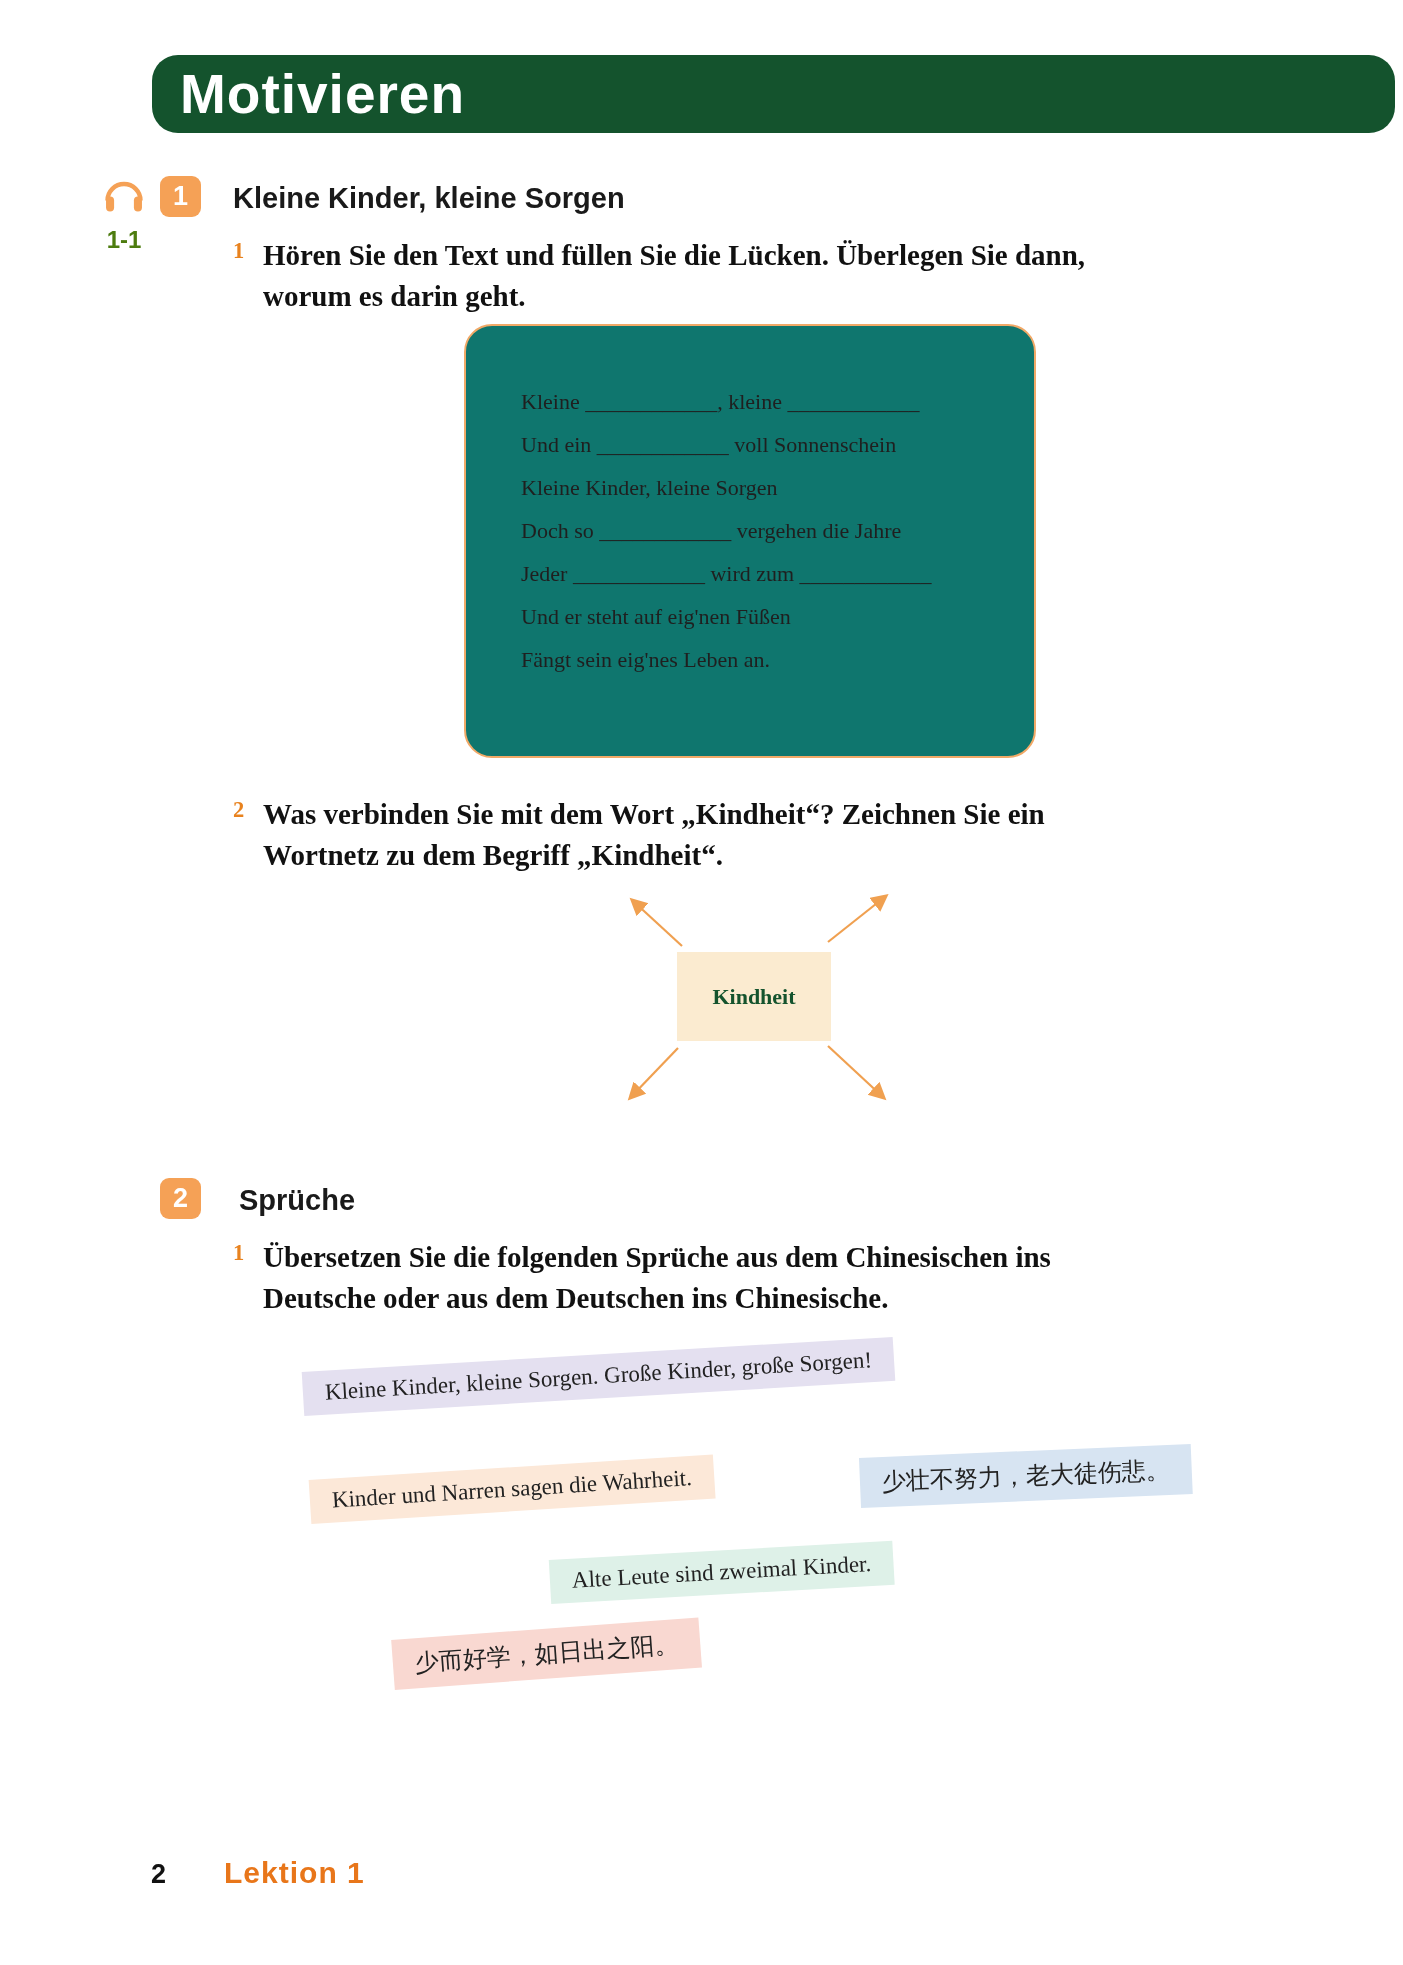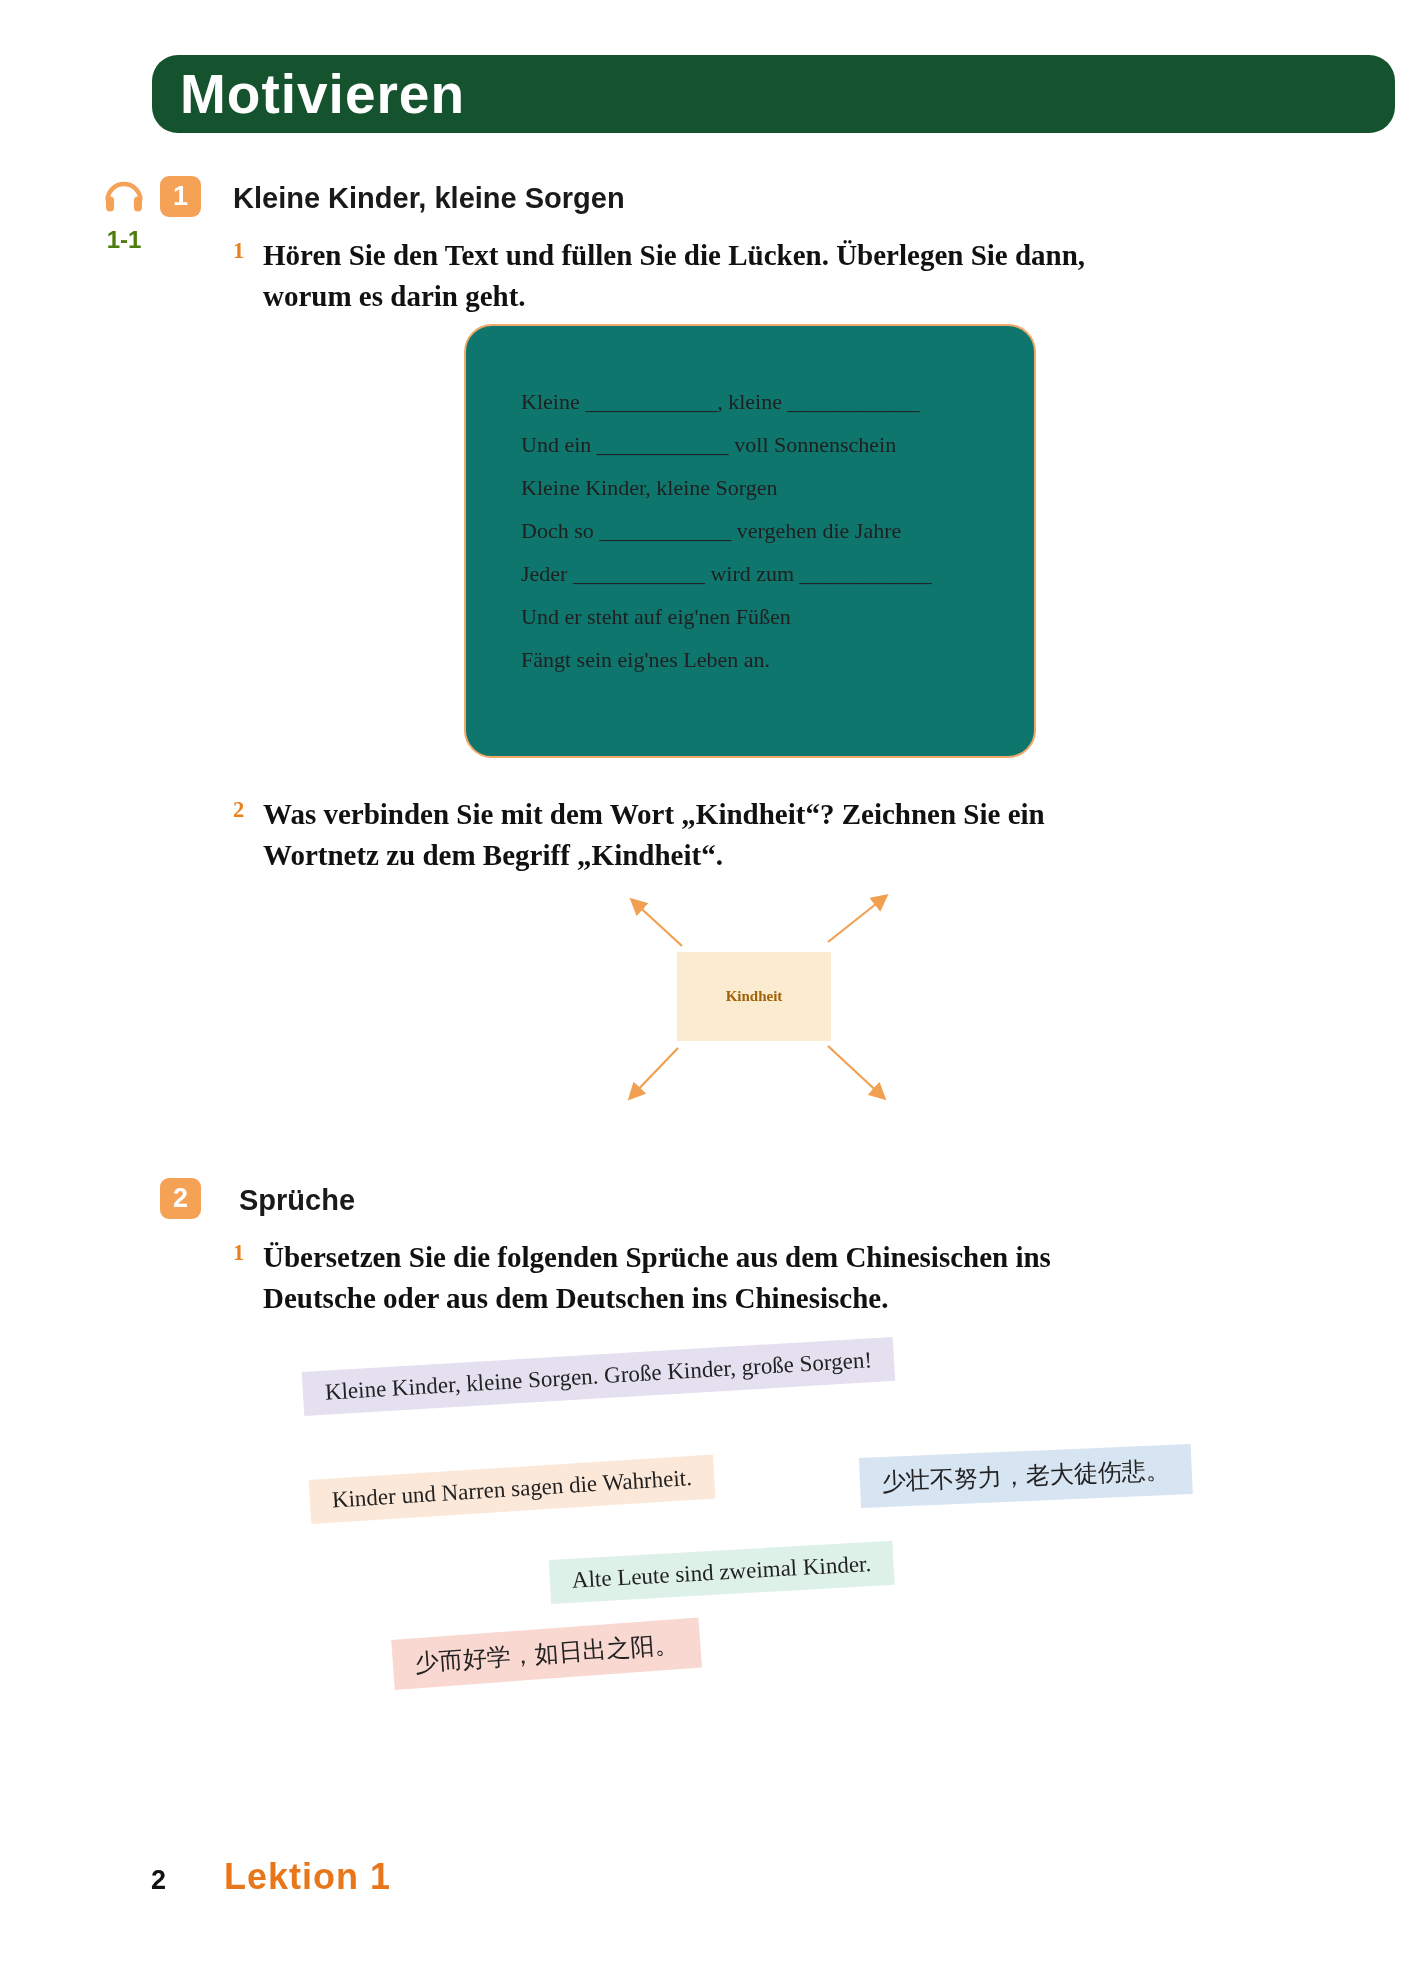--- a/index.html
+++ b/index.html
@@ -85,21 +85,21 @@
 
   
   .wordnet { position: absolute; left: 620px; top: 890px; width: 290px; height: 225px; }
   .wordnet svg { position: absolute; left: 0; top: 0; width: 290px; height: 225px; }
   .wordnet-box {
     position: absolute; left: 57px; top: 62px; width: 154px; height: 89px;
     display: flex; align-items: center; justify-content: center;
   }
   .wordnet-word {
     font-family: "Liberation Serif", serif;
-    font-weight: bold; font-size: 15px; color: #a16207;
+    font-weight: bold; font-size: 22px; color: #14532d;
   }
 
   
   .strip {
     position: absolute;
     font-family: "Liberation Serif", serif;
     font-size: 23px; color: #222;
     padding: 9px 22px; white-space: nowrap;
     transform-origin: left center;
   }
@@ -110,21 +110,21 @@
   #strip-5 { left: 393px; top: 1640px; transform: rotate(-4.2deg); font-size: 24px; }
 
   
   .footer { position: absolute; left: 151px; top: 1856px; display: flex; align-items: baseline; }
   .footer-page {
     font-family: "Liberation Sans", sans-serif;
     font-weight: bold; font-size: 27px; color: #111;
   }
   .footer-lesson {
     font-family: "Liberation Sans", sans-serif;
-    font-weight: bold; font-size: 36px; color: #E8761A;
+    font-weight: bold; font-size: 30px; color: #E8761A;
     margin-left: 58px; letter-spacing: 1px;
   }
 </style>
 </head>
 <body>
 
 <div class="page">
 
   <div class="banner" style="background-color: #14532d;">
     <span class="banner-title">Motivieren</span>

